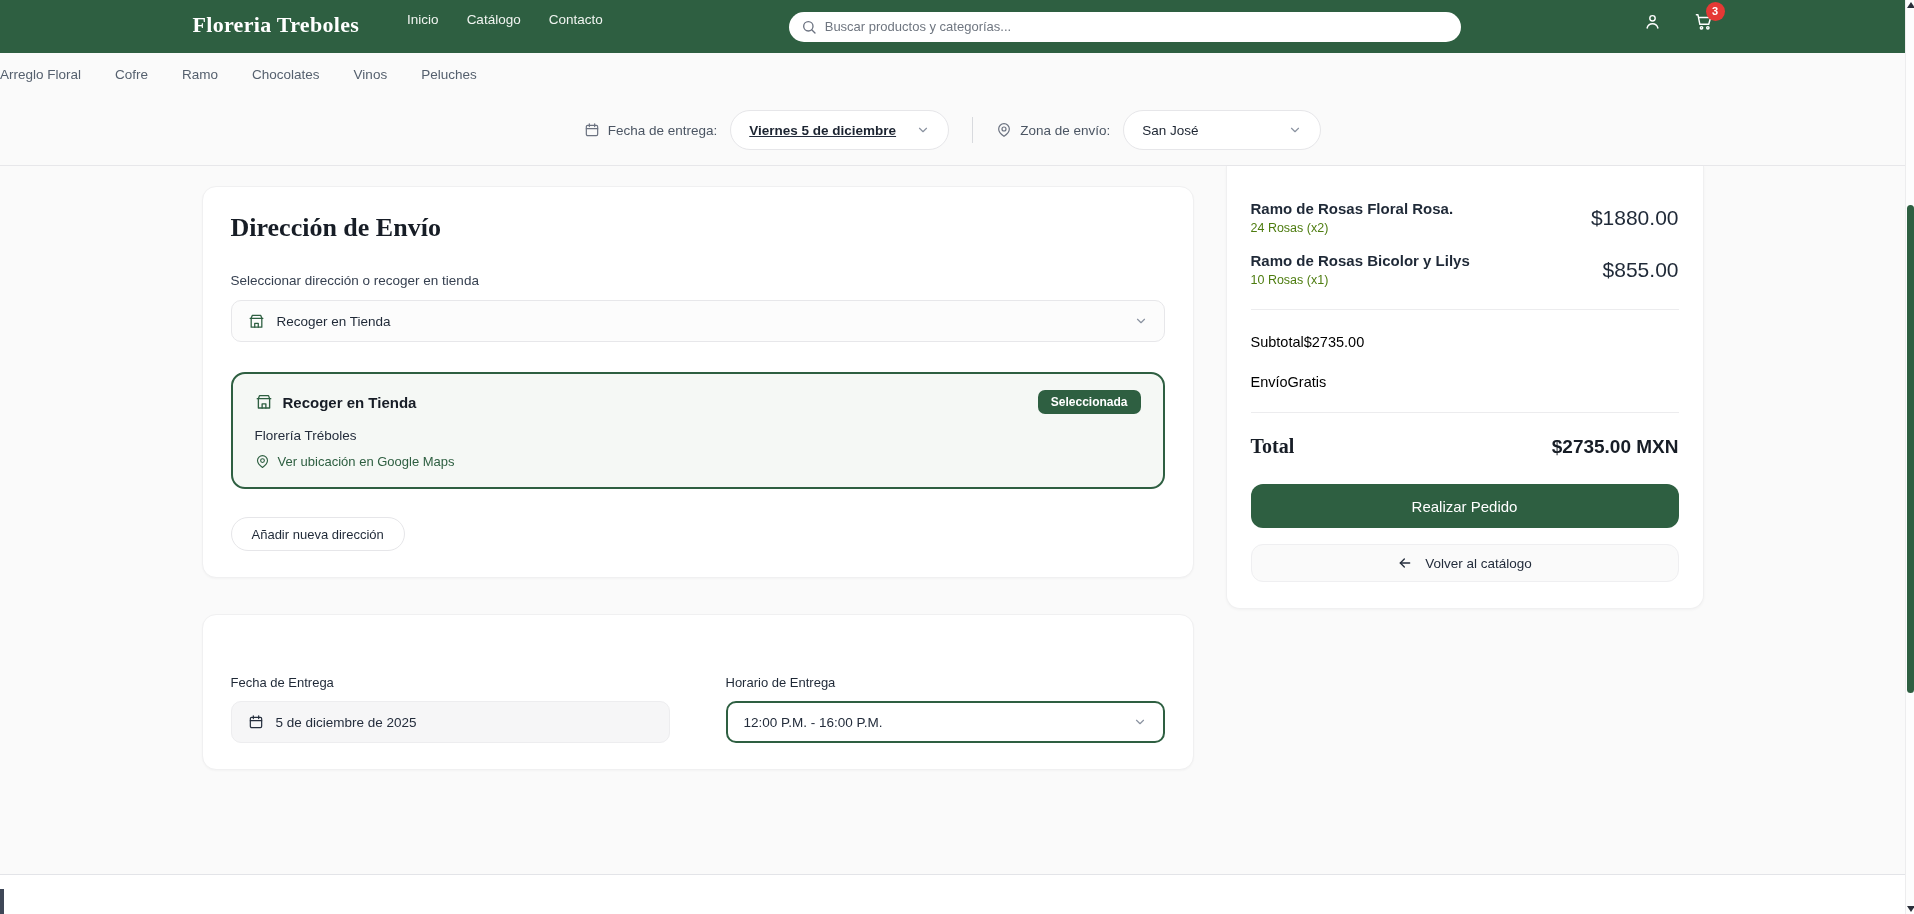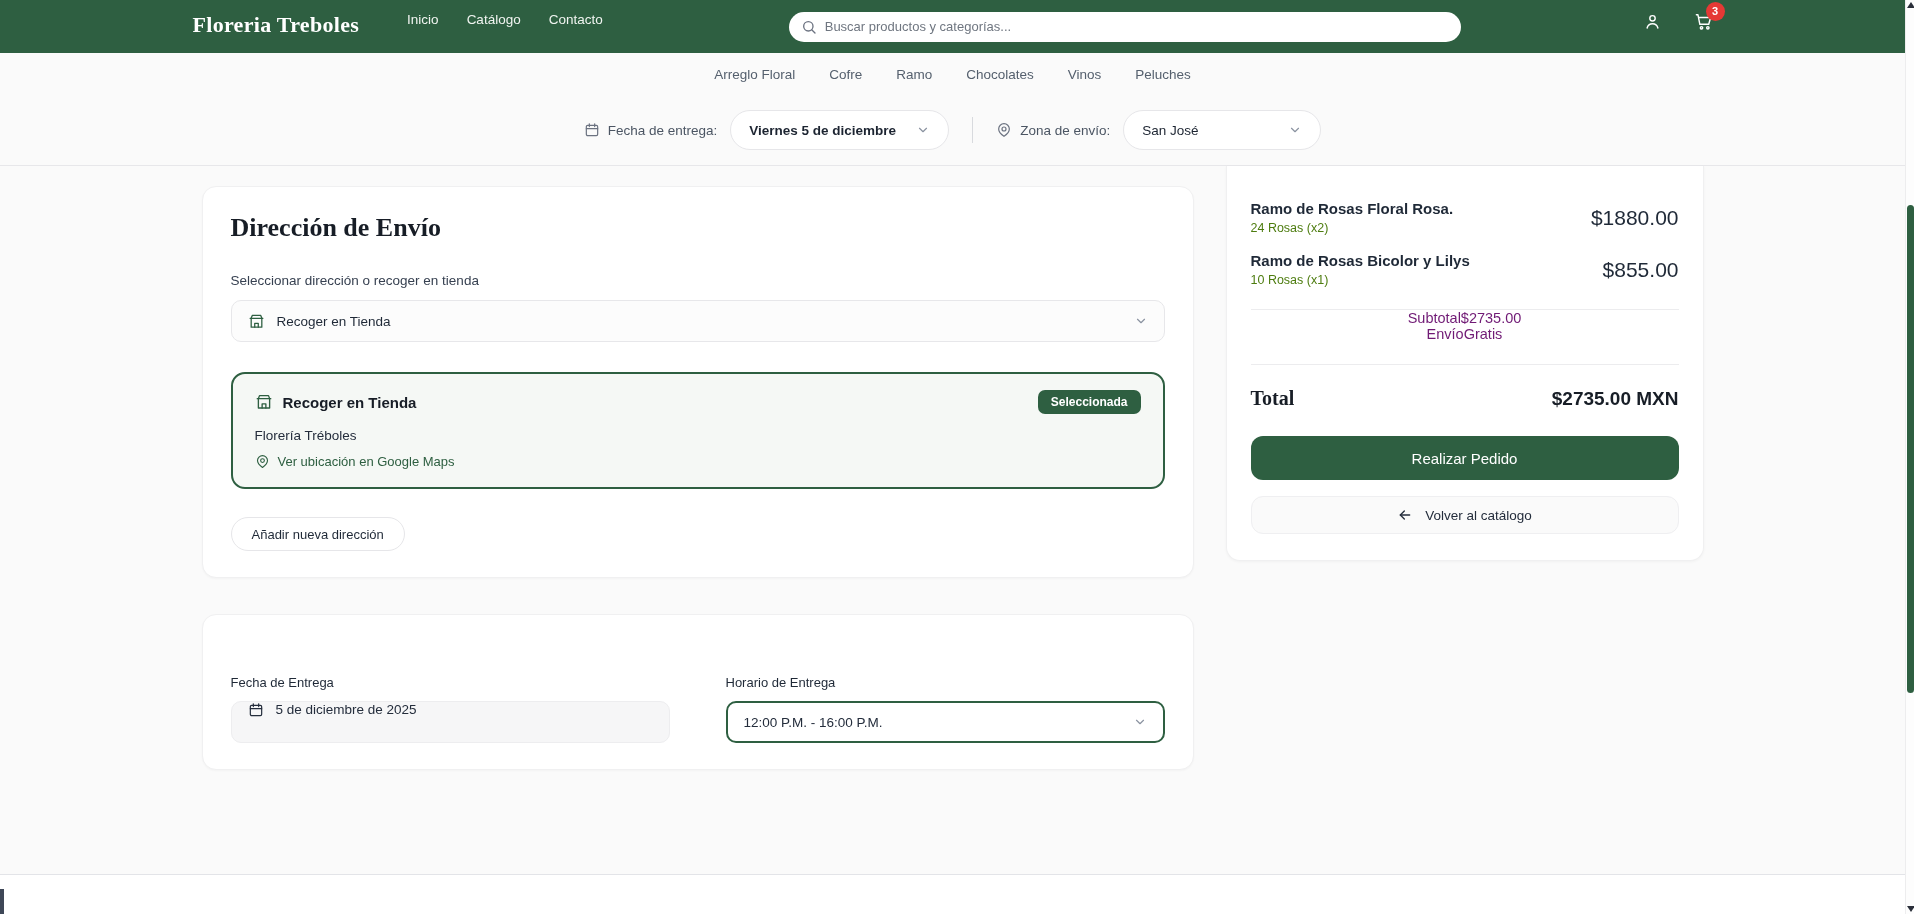--- a/index.html
+++ b/index.html
@@ -29,33 +29,33 @@
   .hicon svg { width:19px; height:19px; display:block; }
   .cart-wrap { position:relative; cursor:pointer; }
   .cart-badge {
     position:absolute; top:-10px; right:-12px; min-width:19px; height:19px; border-radius:50%;
     background:#e53935; color:#fff; font-size:11px; font-weight:700;
     display:flex; align-items:center; justify-content:center;
   }
 
   
   .subhead { background:#fafafa; border-bottom:1px solid #e7e7ea; }
-  .cat-nav { height:42px; display:flex; align-items:center; justify-content:center; gap:34px; }
+  .cat-nav { height:42px; display:flex; align-items:center; gap:34px; }
   .cat-nav a { font-size:13.5px; color:#55606e; text-decoration:none; cursor:pointer; }
   .filter-row { height:70px; display:flex; align-items:center; justify-content:center; gap:13px; }
   .filter-label { display:flex; align-items:center; gap:8px; color:#4b5563; font-size:13.5px; }
   .filter-label svg { width:16px; height:16px; color:#6b7280; }
   .pill-select {
     height:40px; display:flex; align-items:center; gap:14px; background:#ffffff;
     border:1px solid #e6e6e9; border-radius:20px; padding:0 18px; cursor:pointer;
   }
   .pill-select .val-bold { font-size:13.5px; font-weight:700; color:#1c2431; }
   .pill-select .val-med { font-size:13.5px; font-weight:500; color:#1c2431; }
   .pill-select svg { width:14px; height:14px; color:#8b93a1; }
-  .date-pill { width:219px; justify-content:space-between; }
+  .date-pill { width:219px; justify-content:space-between;text-decoration:underline; }
   .zone-pill { width:198px; justify-content:space-between; }
   .v-divider { width:1px; height:26px; background:#d8dade; margin:0 10px; }
 
   
   .main-area { background:#fafafa; height:709px; border-bottom:1px solid #e3e4e8; }
   .main-shell { width:1502px; margin:0 auto; display:flex; gap:32px; align-items:flex-start; }
   .left-col { width:992px; padding-top:20px; }
   .right-col { width:478px; }
 
   .card {
@@ -95,21 +95,21 @@
     background:#ffffff; font-size:13px; color:#1f2937; cursor:pointer; display:inline-flex; align-items:center;
     font-family:"Liberation Sans", sans-serif;
   }
 
   .delivery-card { margin-top:36px; }
   .delivery-grid { display:flex; gap:56px; margin-top:34px; }
   .delivery-field { flex:1; }
   .dfield-label { font-size:13px; color:#1f2937; }
   .date-input {
     margin-top:11px; height:42px; background:#f6f6f7; border:1px solid #ededef; border-radius:10px;
-    display:flex; align-items:flex-start; gap:12px; padding:0 16px;
+    display:flex; align-items:center; gap:12px; padding:0 16px;
   }
   .date-input svg { width:16px; height:16px; color:#242d3c; }
   .date-input span { font-size:13.5px; color:#242d3c; }
   .time-select {
     margin-top:11px; height:42px; background:#ffffff; border:2px solid #2e5f41; border-radius:10px;
     display:flex; align-items:center; justify-content:space-between; padding:0 16px; cursor:pointer;
   }
   .time-select span { font-size:13.5px; color:#242d3c; }
   .time-select svg { width:14px; height:14px; color:#8b93a1; }
 
@@ -118,21 +118,21 @@
     background:#ffffff; border:1px solid #f0f0f1; border-top:none;
     border-radius:0 0 14px 14px; box-shadow:0 1px 3px rgba(0,0,0,.04);
     padding:34px 24px 26px;
   }
   .sum-item { display:flex; align-items:center; margin-bottom:17px; }
   .sum-item-info { flex:1; }
   .sum-item-name { font-size:15px; font-weight:700; color:#1f2937; }
   .sum-item-qty { font-size:12.5px; color:#4d7c0f; margin-top:4px; }
   .sum-item-price { font-size:21px; color:#1f2937; }
   .sum-divider { border-top:1px solid #ececee; margin:22px 0 0; }
-  .sum-row { display:flex; justify-content:center; font-size:14.5px; color:#701a75; }
+  .sum-row { display:flex; justify-content:flex-start; margin-top:24px; font-size:14.5px; color:#000000; }
   .total-row { display:flex; justify-content:space-between; align-items:center; margin-top:22px; }
   .total-label { font-family:"Liberation Serif", serif; font-weight:700; font-size:20px; color:#171d26; }
   .total-value { font-size:19px; font-weight:700; color:#171d26; }
   .checkout-btn {
     margin-top:26px; width:100%; height:44px; border:none; border-radius:12px; background:#2e5f41;
     color:#ffffff; font-size:15px; font-weight:500; cursor:pointer; font-family:"Liberation Sans", sans-serif;
   }
   .back-btn {
     margin-top:16px; width:100%; height:38px; border:1px solid #efeff1; border-radius:12px; background:#fafafa;
     color:#242d3c; font-size:13.5px; cursor:pointer; display:flex; align-items:center; justify-content:center; gap:12px;

